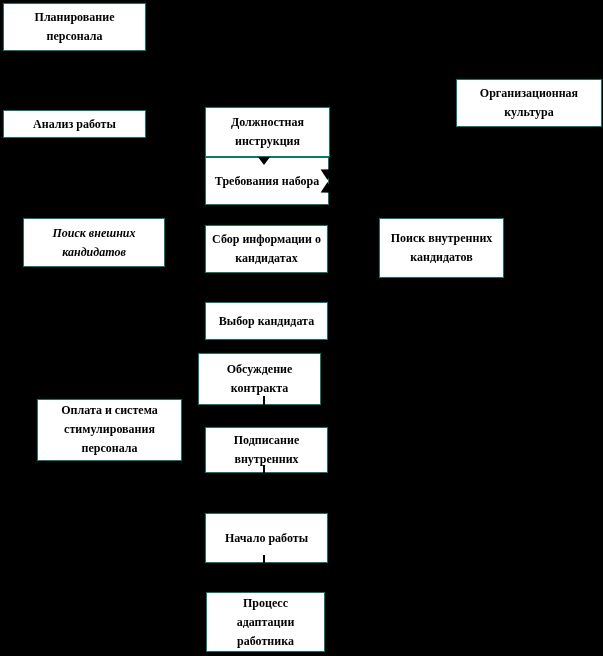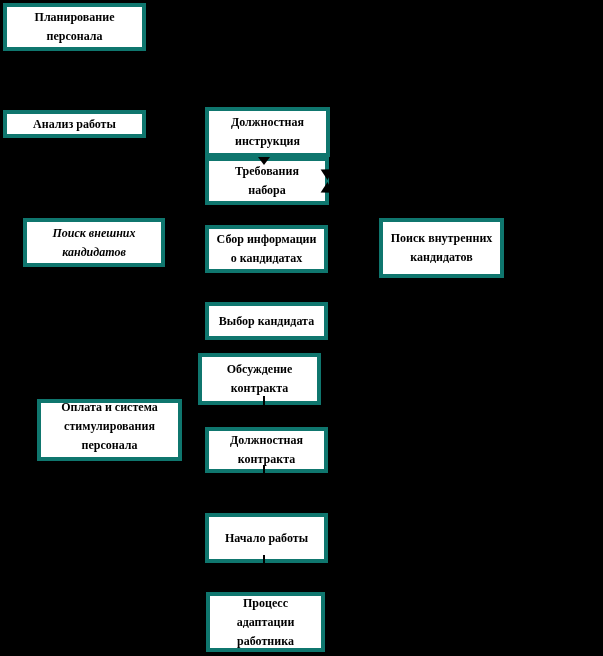--- a/index.html
+++ b/index.html
@@ -8,21 +8,21 @@
     width: 603px;
     height: 656px;
     background: #000000;
     overflow: hidden;
     font-family: "Liberation Serif", "DejaVu Serif", serif;
   }
   .node {
     position: absolute;
     background: #ffffff;
     color: #000000;
-    border: 4px solid #0f766e;
+    border: 1px solid #0f766e;
     box-sizing: border-box;
     display: flex;
     align-items: center;
     justify-content: center;
     text-align: center;
     font-weight: bold;
     font-size: 12px;
     line-height: 19px;
     padding: 2px 6px;
   }
@@ -74,20 +74,23 @@
 </head>
 <body>
 
 <div id="canvas">
 
   <div class="node n-planning">
     <span>Планирование персонала</span>
   </div>
 
 
+  <div class="node n-orgculture">
+    <span>Организационная культура</span>
+  </div>
 
   <div class="node n-jobanalysis">
     <span>Анализ работы</span>
   </div>
 
   <div class="node n-jobdesc">
     <span>Должностная инструкция</span>
   </div>
 
   <div class="node n-requirements">
@@ -112,21 +115,21 @@
 
   <div class="node n-discussion">
     <span>Обсуждение контракта</span>
   </div>
 
   <div class="node n-compensation">
     <span>Оплата и система стимулирования персонала</span>
   </div>
 
   <div class="node n-signing">
-    <span>Должностная контракта</span>
+    <span>Подписание внутренних</span>
   </div>
 
   <div class="node n-workstart">
     <span>Начало работы</span>
   </div>
 
   <div class="node n-adaptation">
     <span>Процесс адаптации работника</span>
   </div>
 

